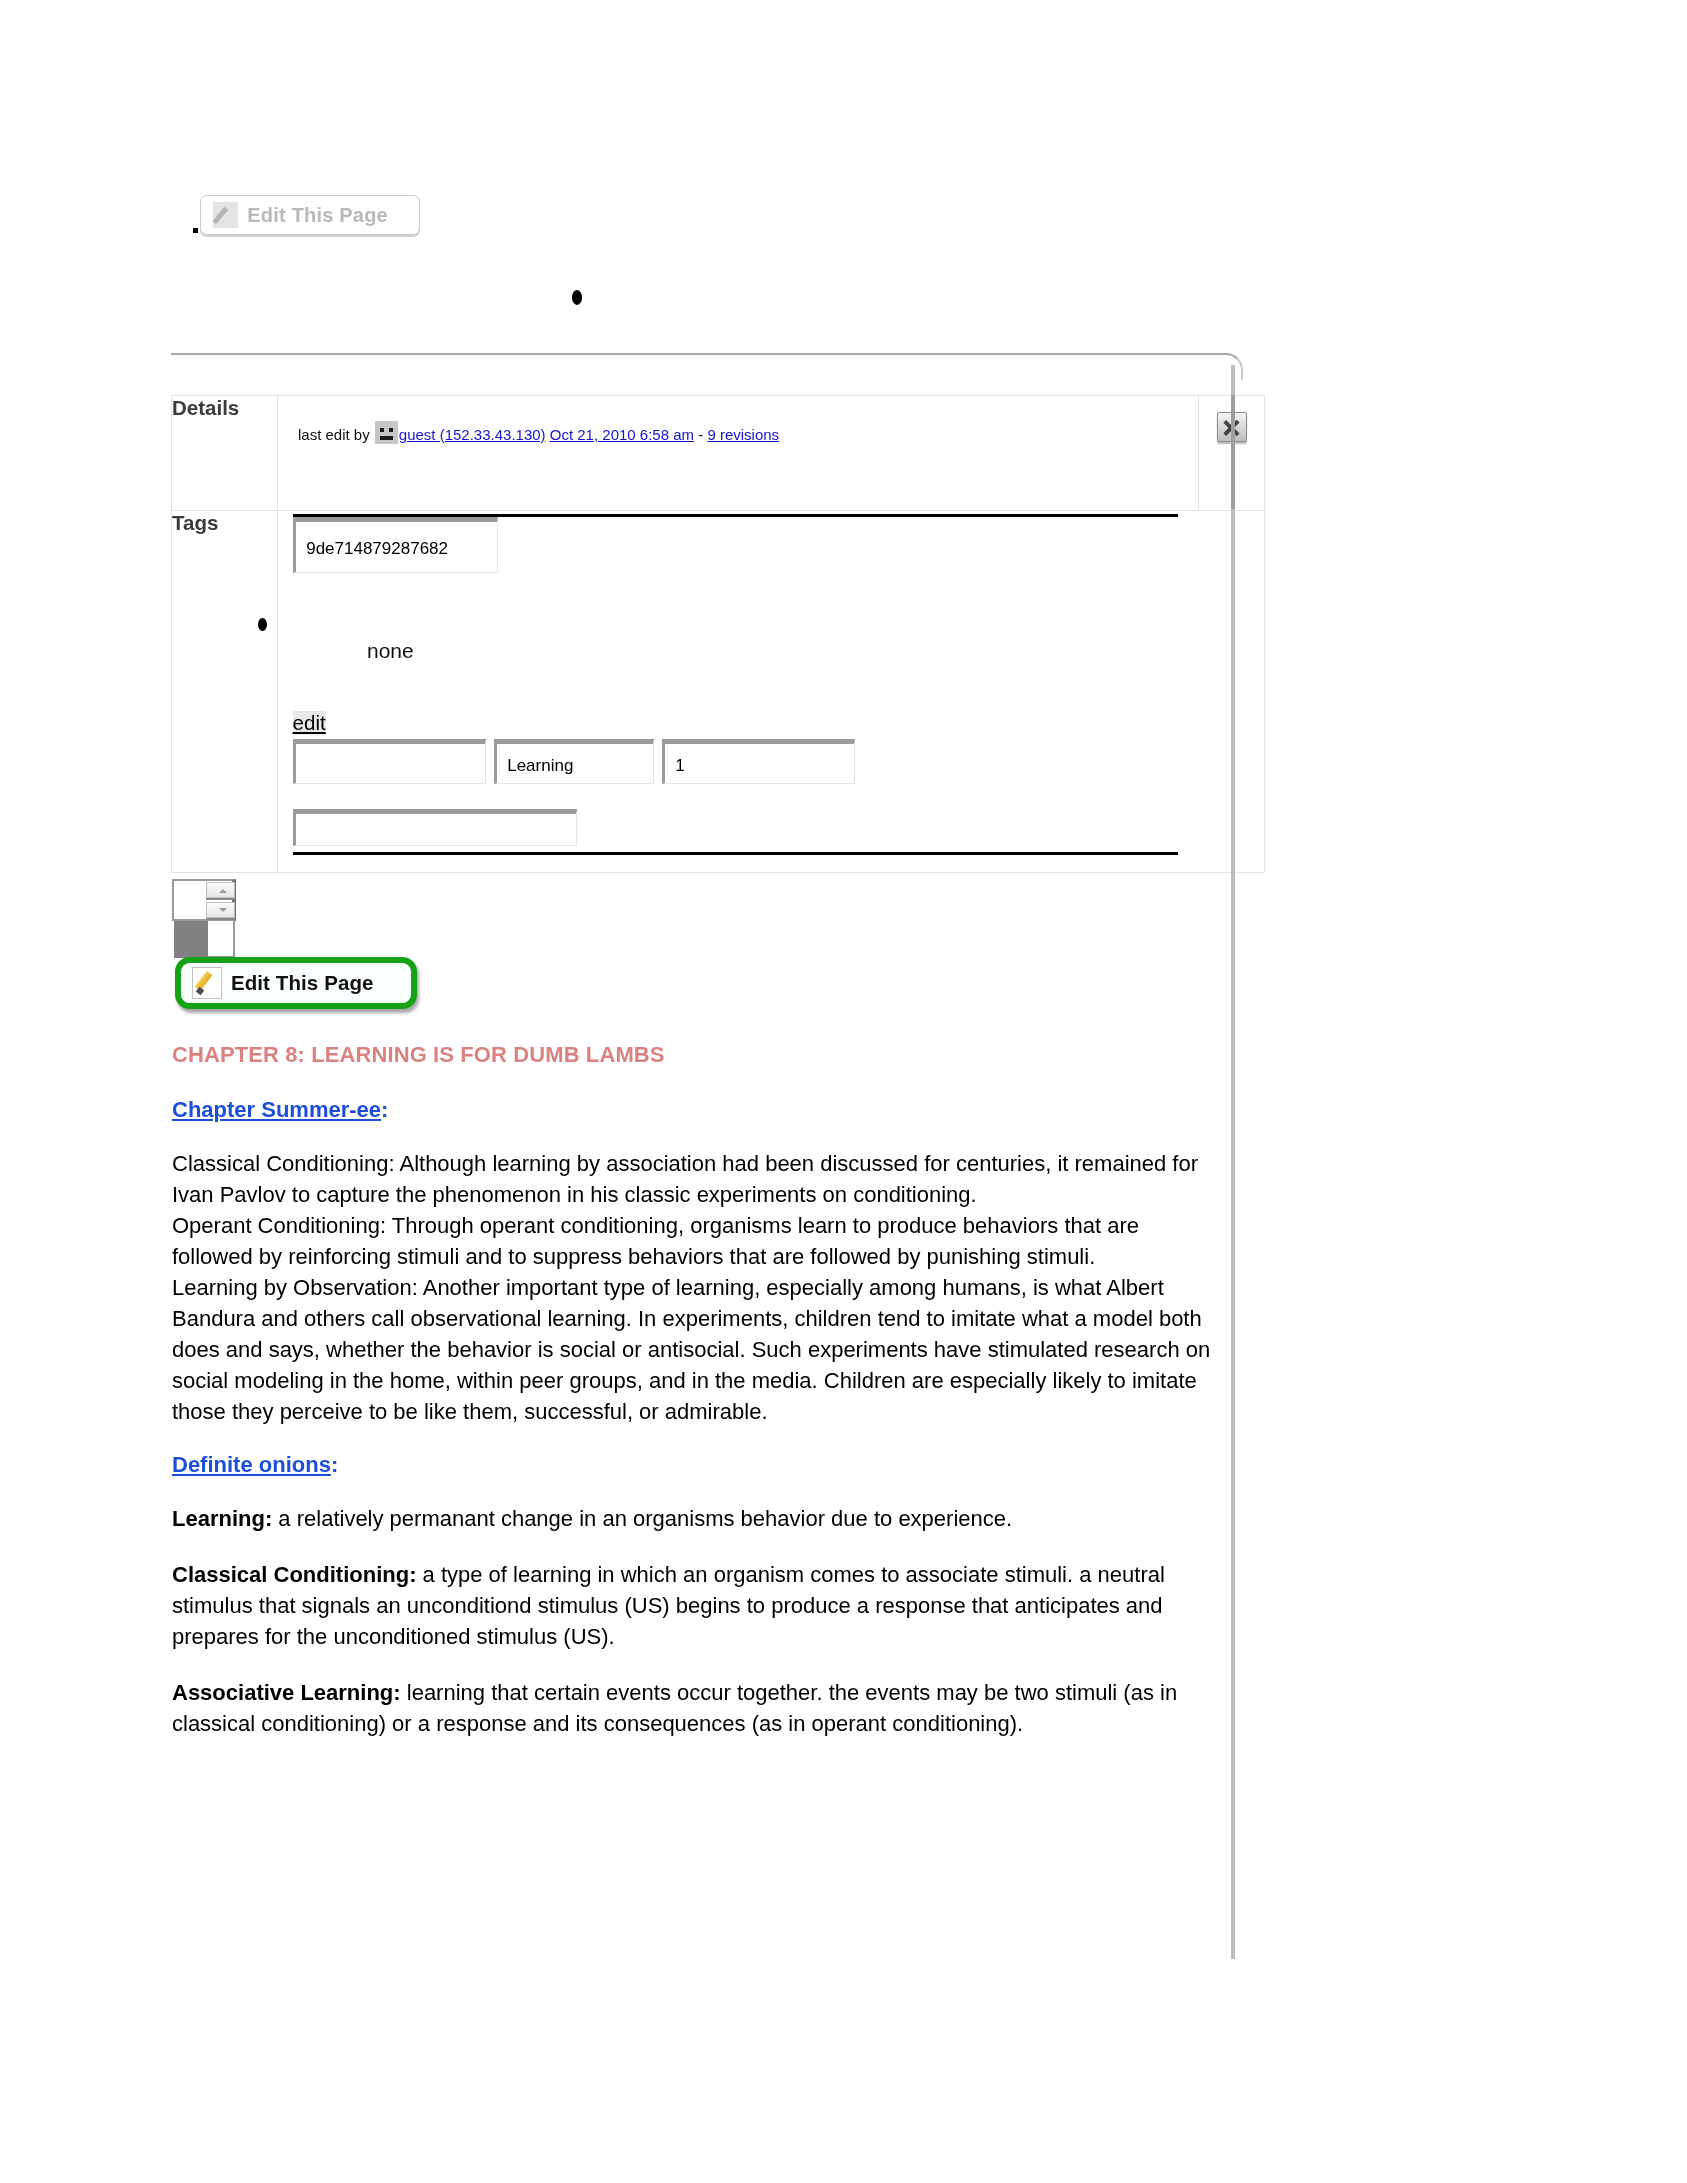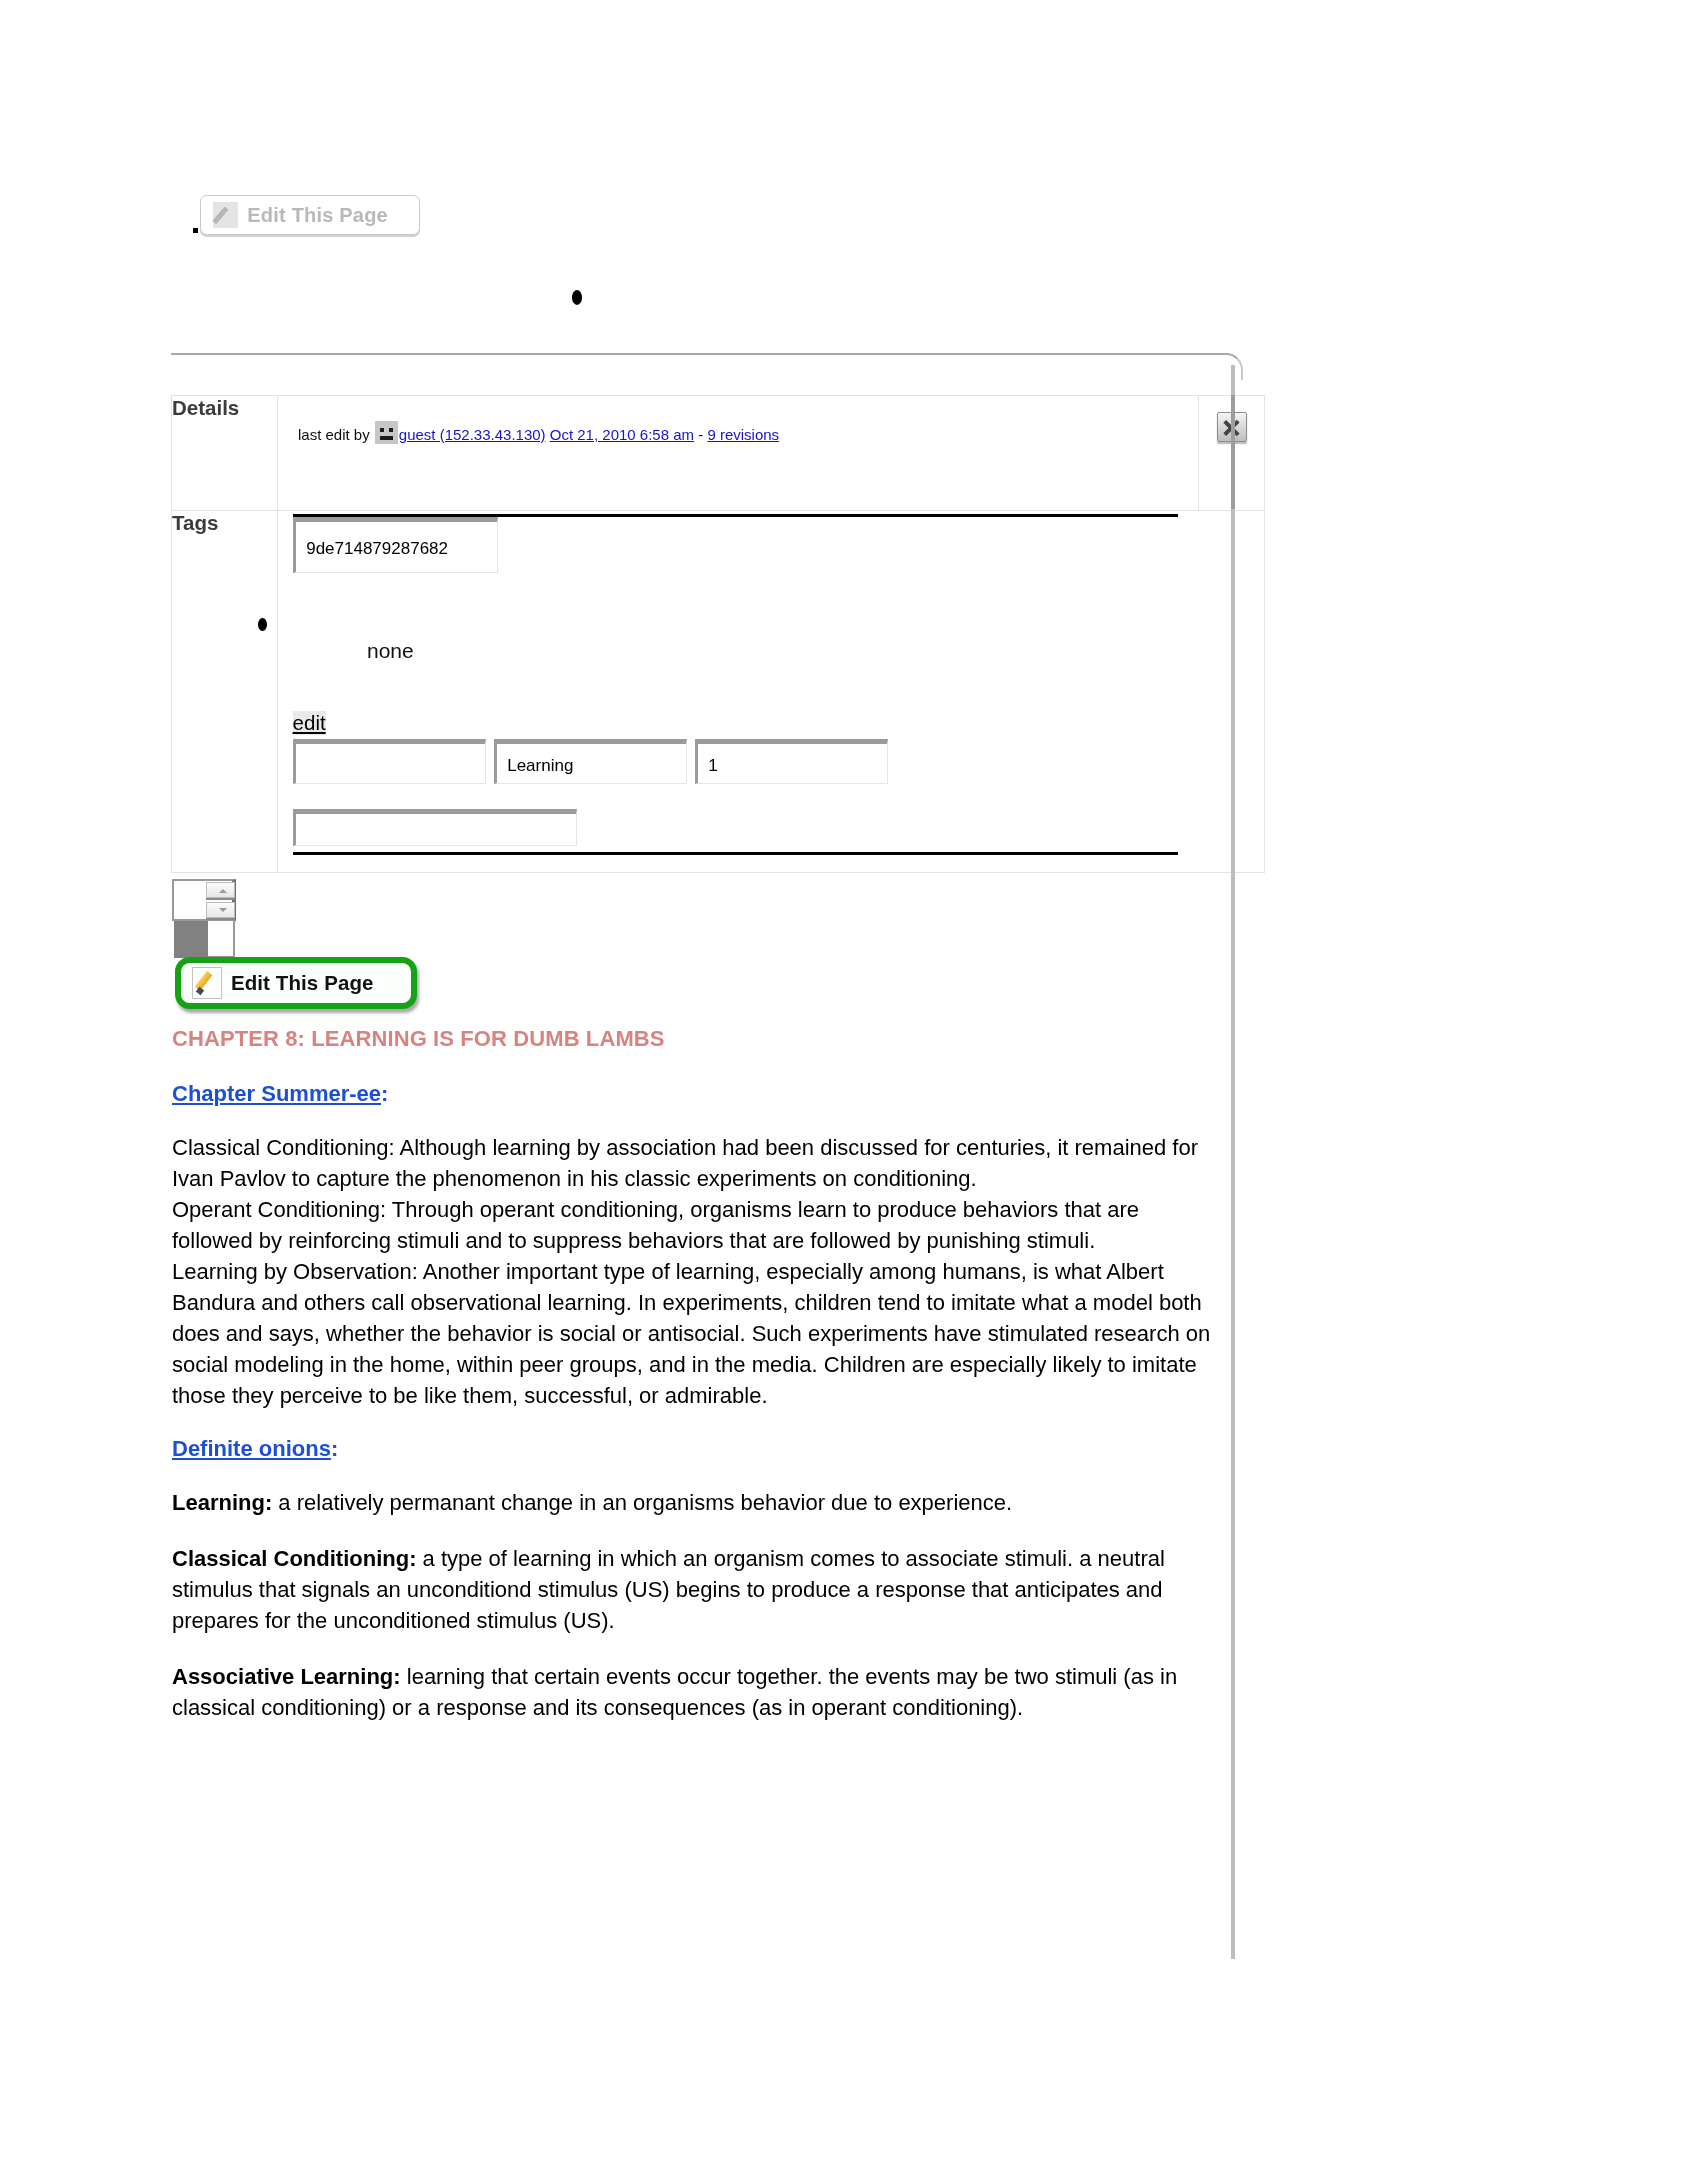--- a/index.html
+++ b/index.html
@@ -228,21 +228,21 @@
     text-decoration: underline;
     background: #e9e9e9;
   }
   #field-row {
     position: absolute;
     left: 14.6px; top: 228px;
     display: flex;
     gap: 8px;
   }
   #tag-blank-1 { width: 193px; height: 45px; }
-  #tag-name    { width: 193px; height: 45px; }
+  #tag-name    { width: 160px; height: 45px; }
   #tag-count   { width: 193px; height: 45px; }
   #tag-blank-2 {
     position: absolute;
     left: 14.6px; top: 298px;
     width: 284px; height: 37px;
   }
 
   
   #spinner {
     position: absolute;
@@ -350,21 +350,21 @@
     position: absolute;
     left: 172px;
     top: 1026px;
     width: 1052px;
   }
   #chapter-title {
     font-size: 22px;
     font-weight: bold;
     color: #d9827f;
     letter-spacing: 0.1px;
-    margin: 0 0 29px 0;
+    margin: 16px 0 29px 0;
   }
   .sec-head {
     font-size: 22px;
     font-weight: bold;
     color: #1d4ed8;
     margin: 0 0 25px 0;
   }
   .sec-head u { text-decoration: underline; }
   .sec-head span.colon { text-decoration: none; }
   .para {

